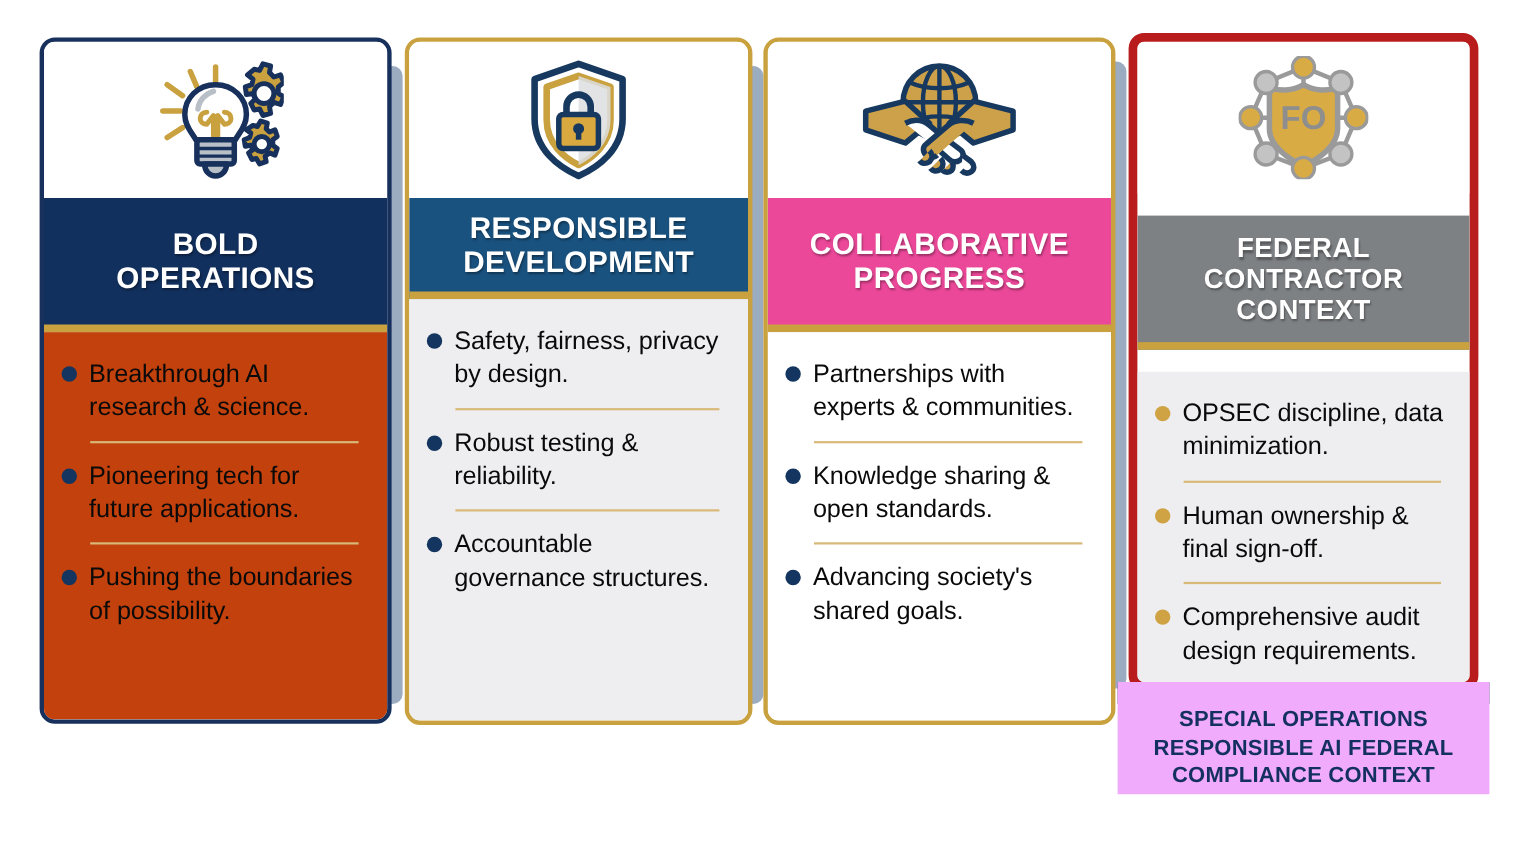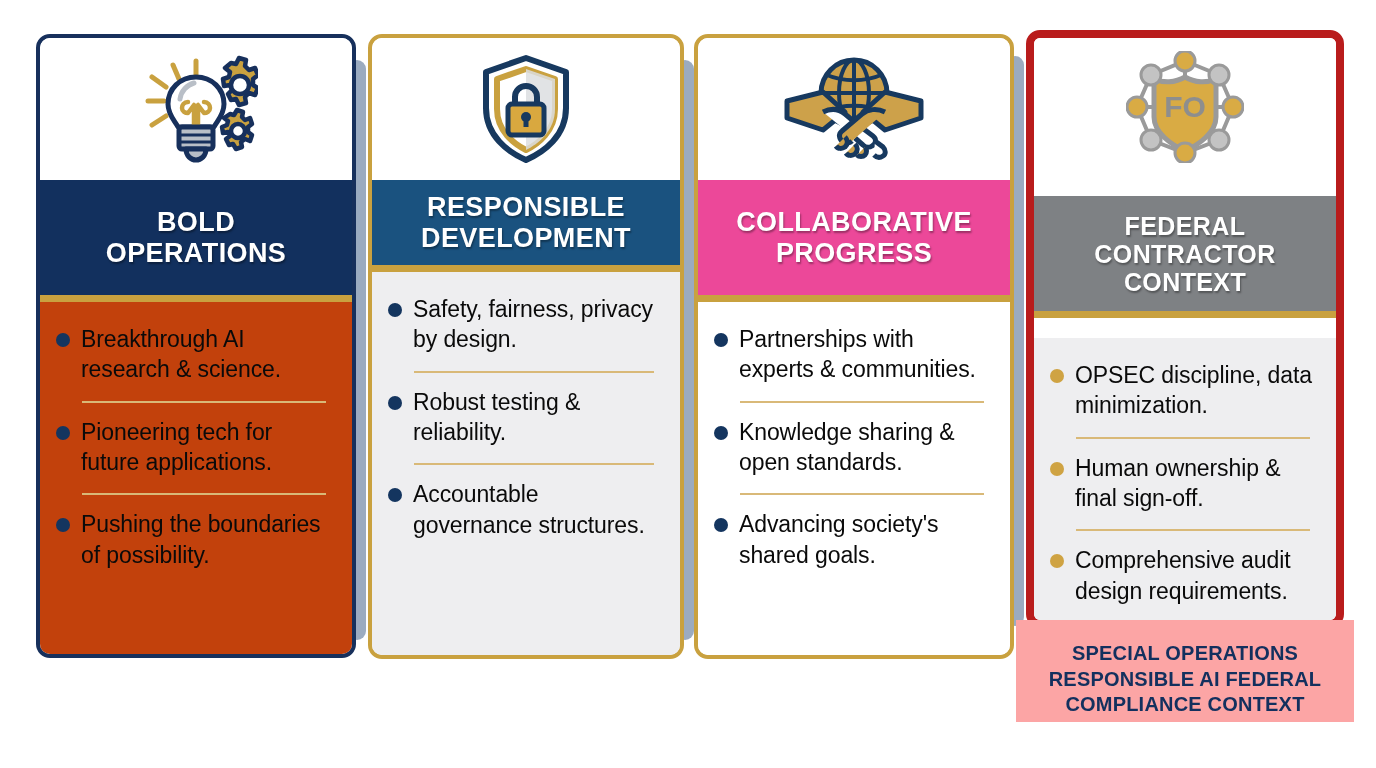--- a/index.html
+++ b/index.html
@@ -126,26 +126,26 @@
     margin: 14px 8px 14px 26px;
   }
 
   
   #ribbon {
     position: absolute;
     left: 1016px;
     top: 620px;
     width: 338px;
     height: 102px;
-    background: #fca5a5;
-    display: flex;
-    align-items: flex-end;
+    background: #f0abfc;
+    display: flex;
+    align-items: flex-start;
     justify-content: center;
     text-align: center;
-    padding: 4px 12px;
+    padding: 22px 12px;
   }
   #ribbon .rtext {
     color: #13305e;
     font-size: 20px;
     font-weight: bold;
     line-height: 1.28;
     letter-spacing: .2px;
   }
   .ribbon-tail {
     position: absolute;

